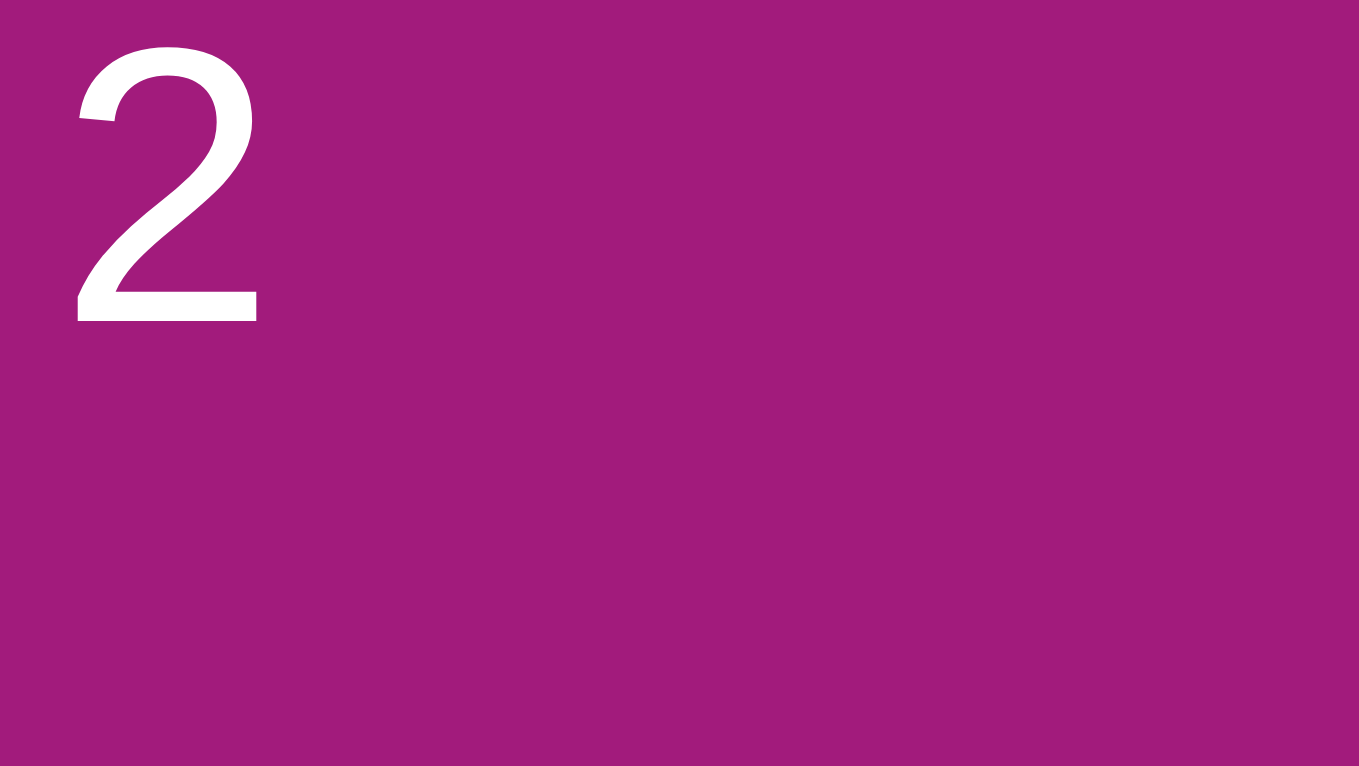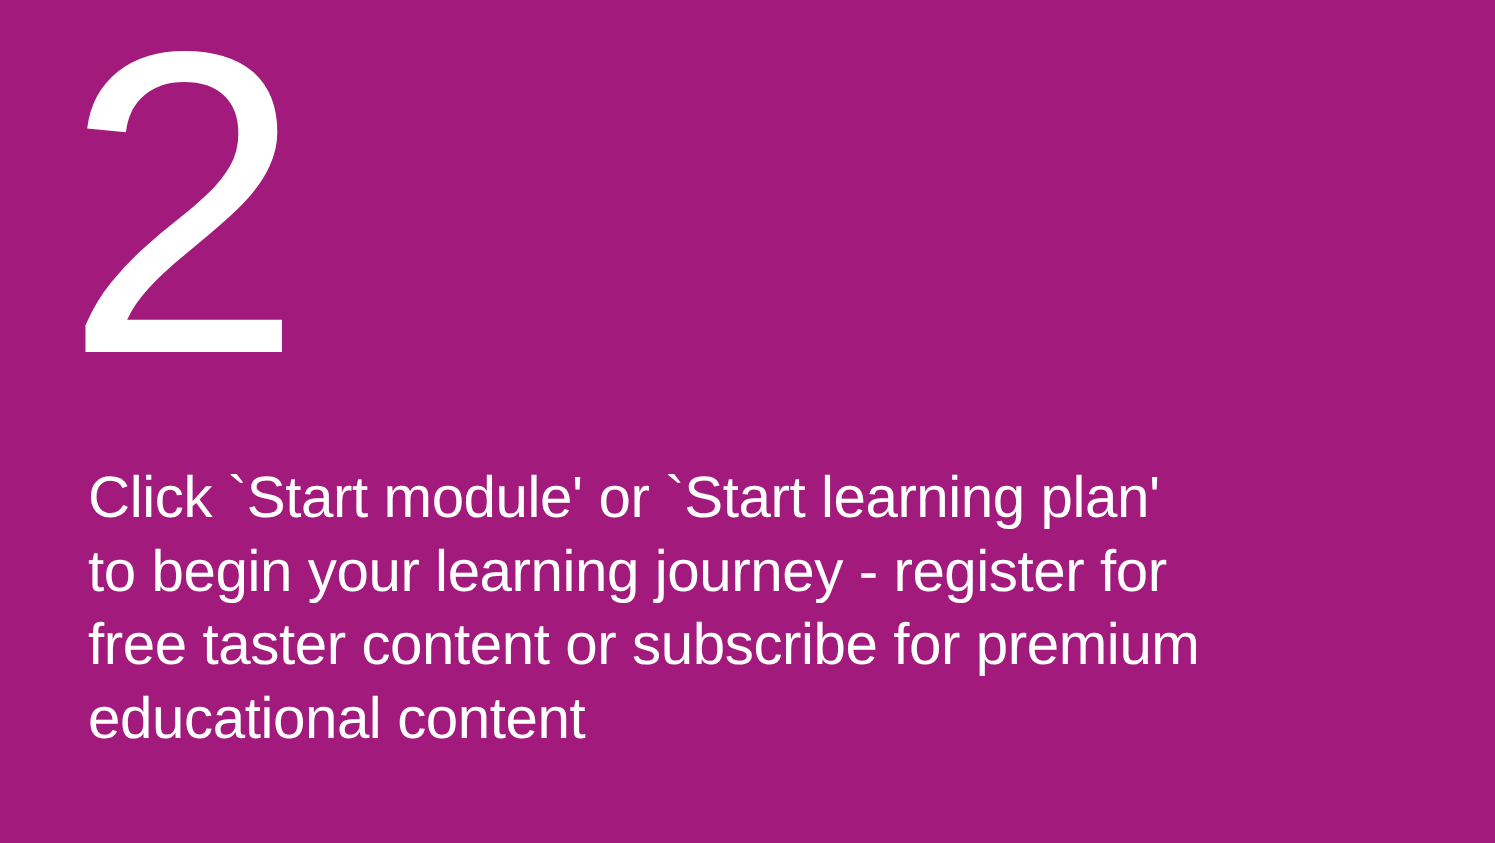--- a/index.html
+++ b/index.html
@@ -65,18 +65,14 @@
 </style>
 </head>
 <body>
 
 <div id="slide">
 
   <div id="step-number">
     <span class="glyph">2</span>
   </div>
 
-  <div id="step-description">Click `Start module' or `Start learning plan'
-to begin your learning journey - register for
-free taster content or subscribe for premium
-educational content</div>
 
 </div>
 
 </body></html>

